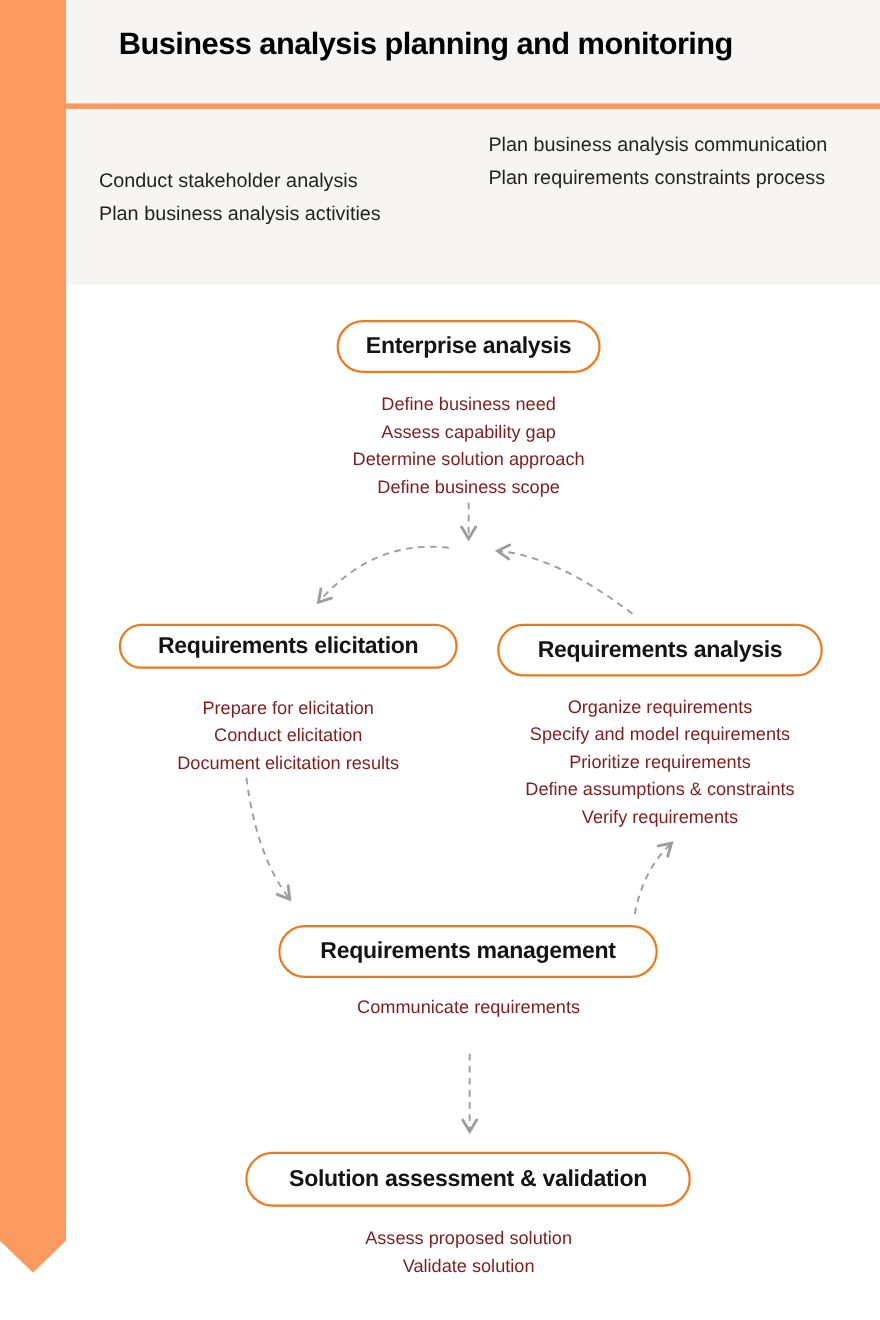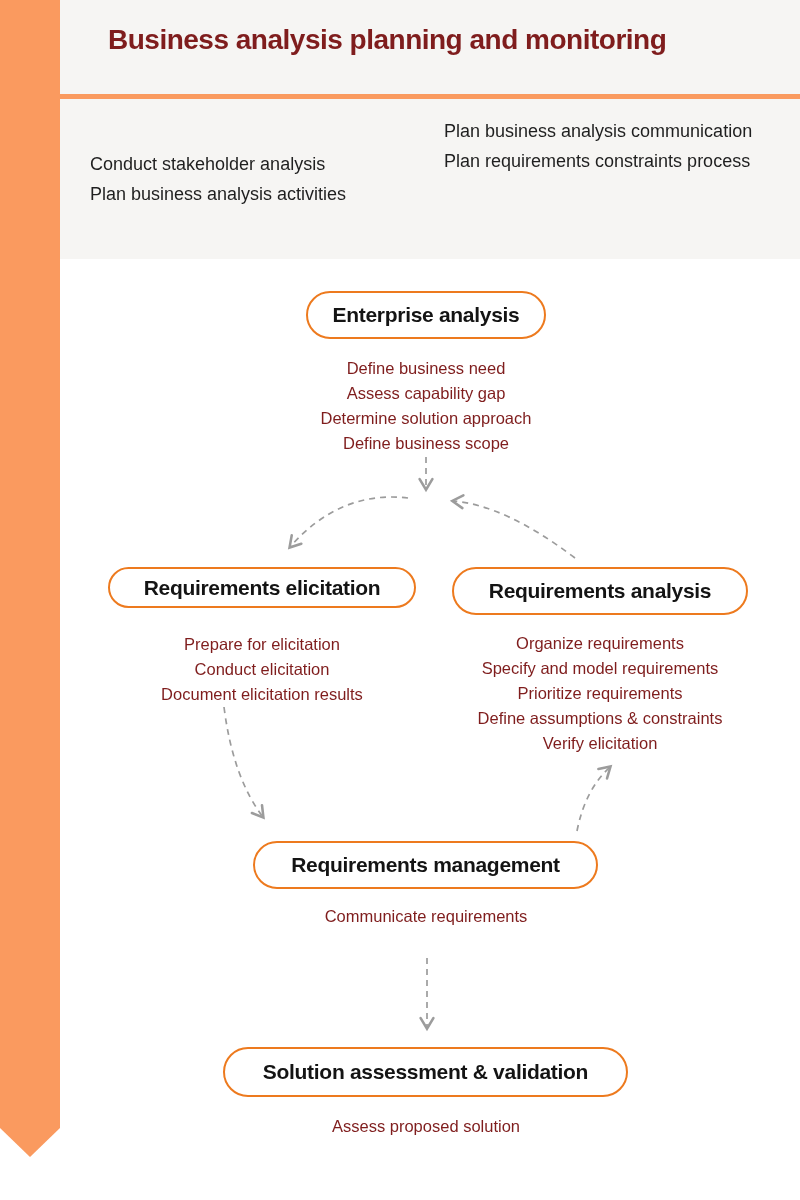--- a/index.html
+++ b/index.html
@@ -29,21 +29,21 @@
     left: 60px; top: 0;
     width: 740px; height: 259px;
     background: #F6F5F3;
   }
   .page-title {
     position: absolute;
     left: 48px; top: 24px;
     font-size: 28px;
     font-weight: 700;
     letter-spacing: -0.5px;
-    color: #7f1d1d;
+    color: #000000;
     white-space: nowrap;
   }
   .header-divider {
     position: absolute;
     left: 0; top: 94px;
     width: 740px; height: 5px;
     background: #FA9A5F;
   }
   .task-col {
     position: absolute;
@@ -158,28 +158,29 @@
 </div>
 
 <div class="pill" id="pill-analysis">
   <span>Requirements analysis</span>
 </div>
 <div class="items" id="items-analysis">
   <div>Organize requirements</div>
   <div>Specify and model requirements</div>
   <div>Prioritize requirements</div>
   <div>Define assumptions &amp; constraints</div>
-  <div>Verify elicitation</div>
+  <div>Verify requirements</div>
 </div>
 
 <div class="pill" id="pill-management">
   <span>Requirements management</span>
 </div>
 <div class="items" id="items-management">
   <div>Communicate requirements</div>
 </div>
 
 <div class="pill" id="pill-solution">
   <span>Solution assessment &amp; validation</span>
 </div>
 <div class="items" id="items-solution">
   <div>Assess proposed solution</div>
+  <div>Validate solution</div>
 </div>
 
 </body></html>

